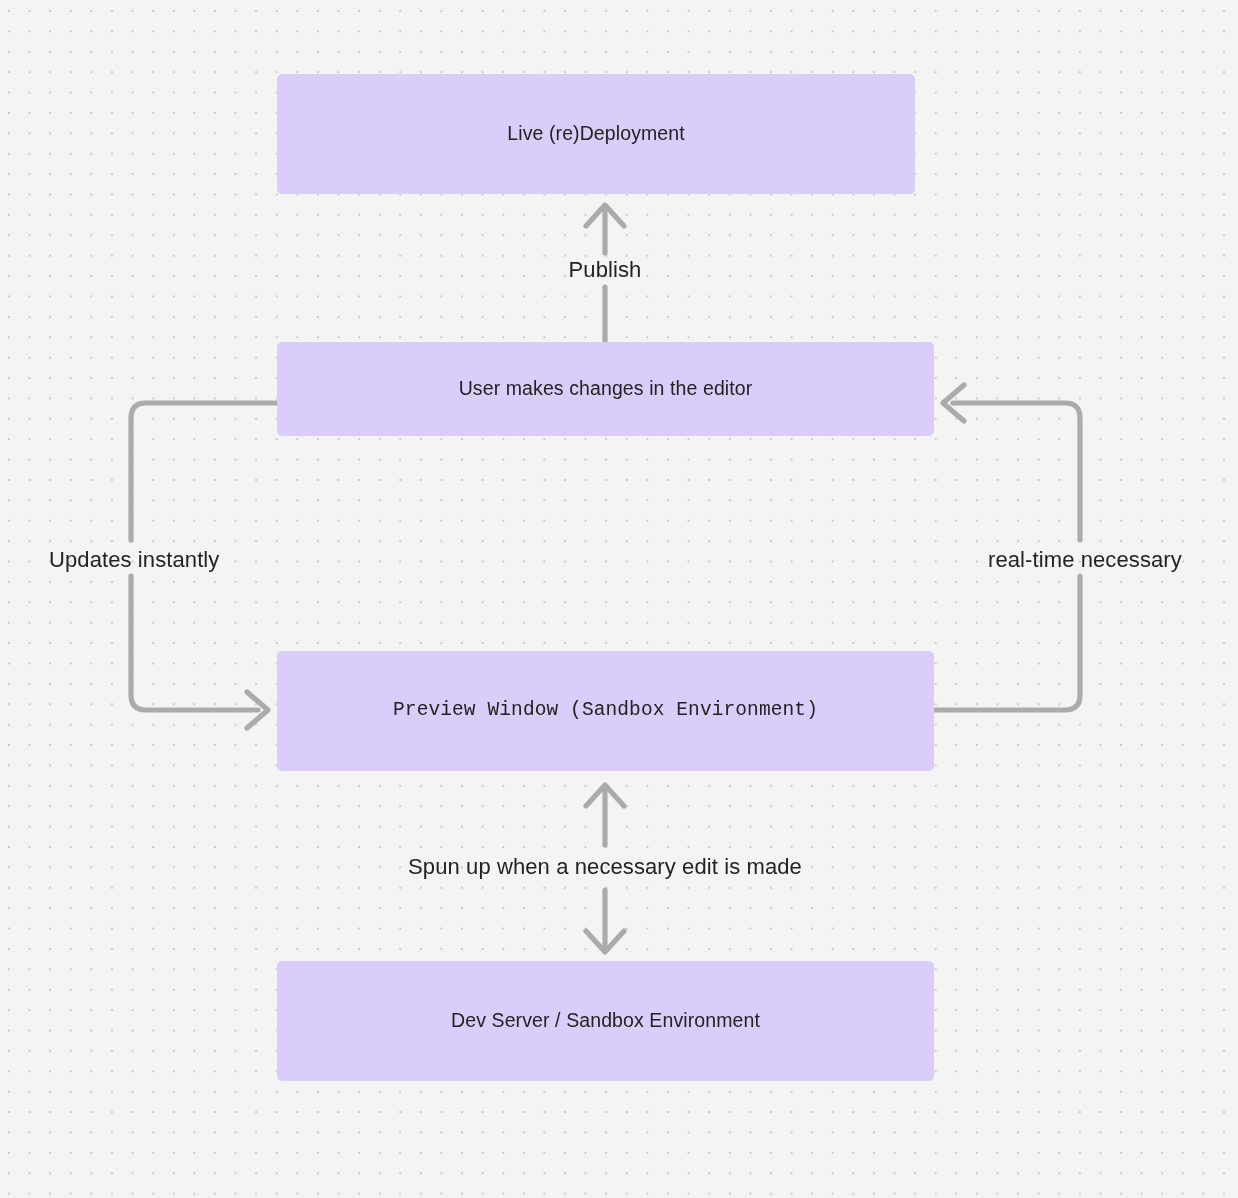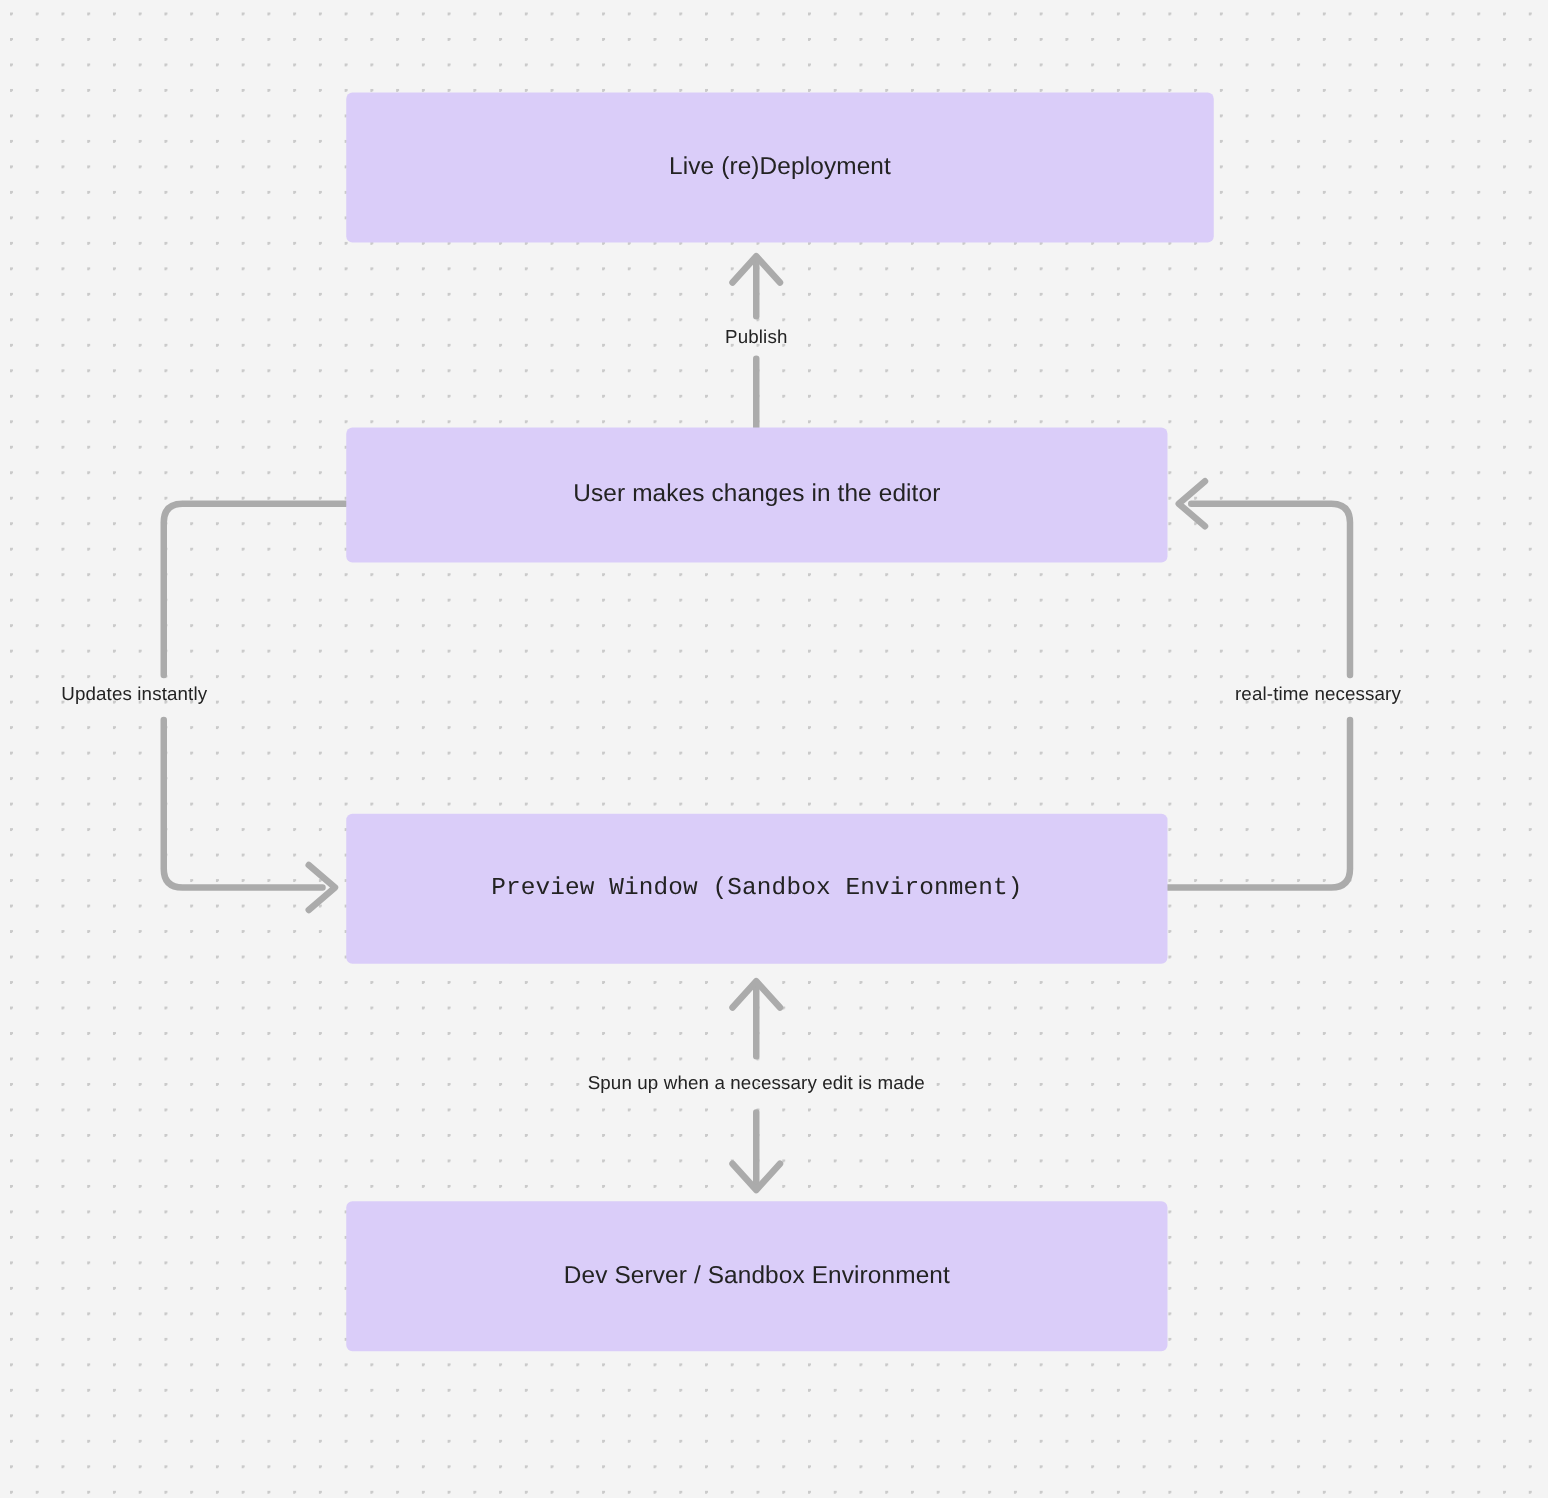--- a/index.html
+++ b/index.html
@@ -43,21 +43,21 @@
   .node-label {
     font-size: 19.5px;
     line-height: 1.2;
     color: #232323;
     letter-spacing: 0.1px;
     text-align: center;
     white-space: nowrap;
   }
   .edge-label {
     position: absolute;
-    font-size: 15px;
+    font-size: 22px;
     line-height: 1.2;
     color: #232323;
     letter-spacing: 0.1px;
     white-space: nowrap;
     text-align: center;
   }
   .edge-label.centered {
     transform: translate(-50%, -50%);
   }
 </style>
@@ -90,25 +90,25 @@
       <g>
         <path d="M 605 845 L 605 787"></path>
         <path d="M 586 806 L 605 785 L 624 806"></path>
         <path d="M 605 890 L 605 950"></path>
         <path d="M 586 931 L 605 952 L 624 931"></path>
       </g>
 
     </g>
   </svg>
 
-  <div class="node" style="left:277px; top:74px; width:694px; height:120px;">
+  <div class="node" style="left:277px; top:74px; width:638px; height:120px;">
     <span class="node-label">Live (re)Deployment</span>
   </div>
 
-  <div class="node" style="left:277px; top:342px; width:657px; height:108px;">
+  <div class="node" style="left:277px; top:342px; width:657px; height:94px;">
     <span class="node-label">User makes changes in the editor</span>
   </div>
 
   <div class="node" style="left:277px; top:651px; width:657px; height:120px;font-family:Liberation Mono, monospace;">
     <span class="node-label">Preview Window (Sandbox Environment)</span>
   </div>
 
   <div class="node" style="left:277px; top:961px; width:657px; height:120px;">
     <span class="node-label">Dev Server / Sandbox Environment</span>
   </div>

